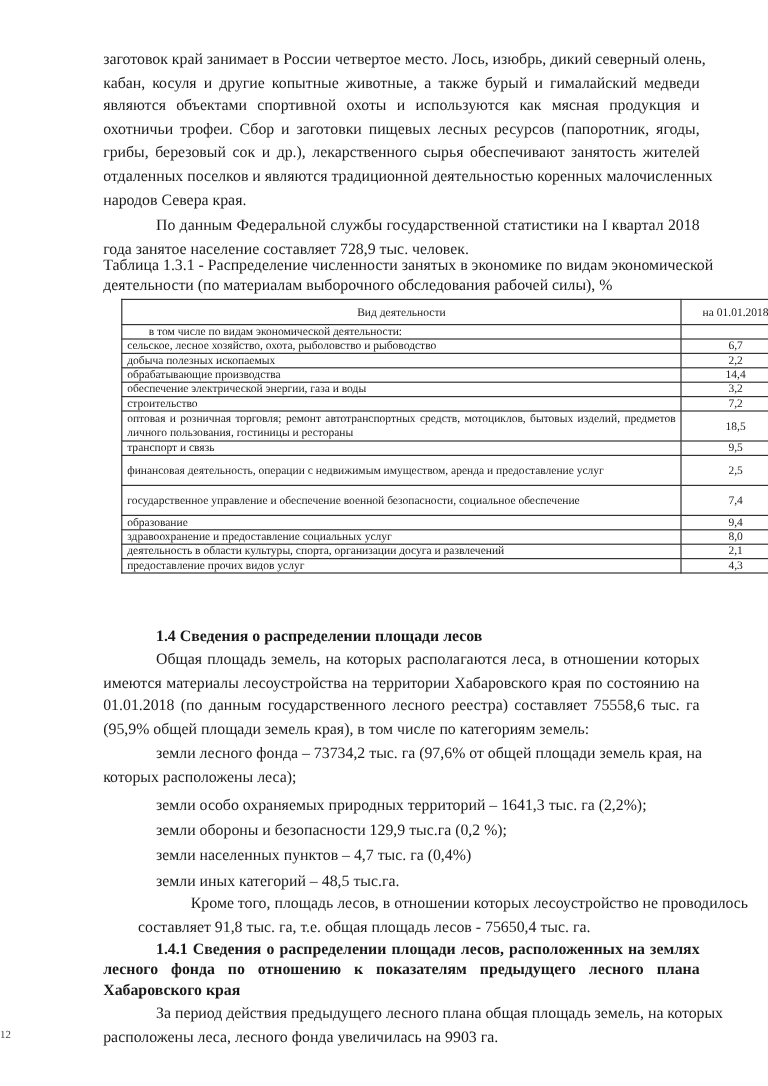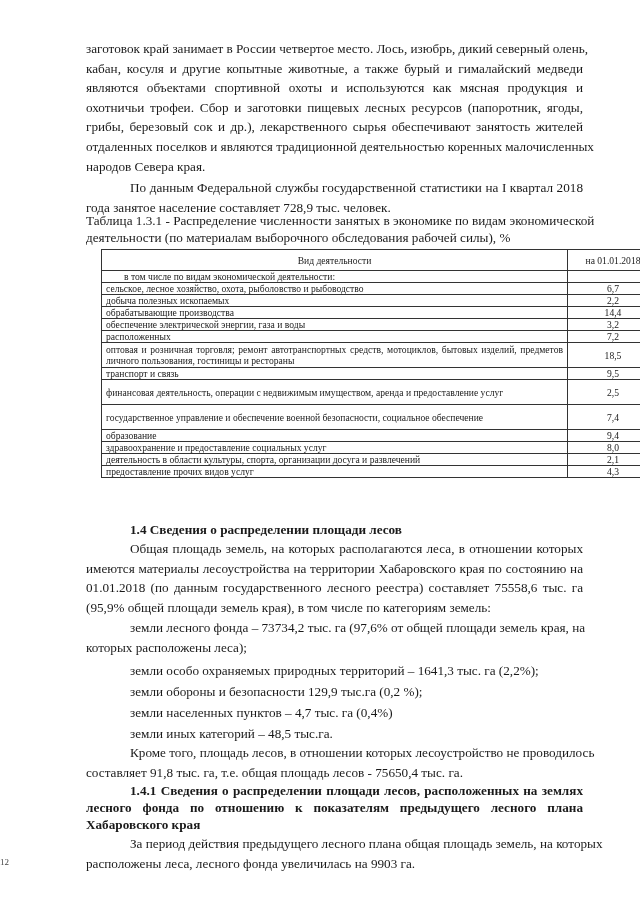--- a/index.html
+++ b/index.html
@@ -76,21 +76,21 @@
     </tr>
     <tr class="r1">
       <td>обрабатывающие производства</td>
       <td class="val">14,4</td>
     </tr>
     <tr class="r1">
       <td>обеспечение электрической энергии, газа и воды</td>
       <td class="val">3,2</td>
     </tr>
     <tr class="r1">
-      <td>расположенных</td>
+      <td>строительство</td>
       <td class="val">7,2</td>
     </tr>
     <tr class="r2">
       <td style="text-align:justify;margin-left:12px;">оптовая и розничная торговля; ремонт автотранспортных средств, мотоциклов, бытовых изделий, предметов личного пользования, гостиницы и рестораны</td>
       <td class="val">18,5</td>
     </tr>
     <tr class="r1">
       <td>транспорт и связь</td>
       <td class="val">9,5</td>
     </tr>
@@ -135,21 +135,21 @@
     <span class="line last">которых расположены леса);</span>
   </div>
 
   <div class="txt" style="top:660px;">
     <span class="line last" style="padding-left:44px; line-height:21px;">земли особо охраняемых природных территорий – 1641,3 тыс. га (2,2%);</span>
     <span class="line last" style="padding-left:44px; line-height:21px;">земли обороны и безопасности 129,9 тыс.га (0,2 %);</span>
     <span class="line last" style="padding-left:44px; line-height:21px;">земли населенных пунктов – 4,7 тыс. га (0,4%)</span>
     <span class="line last" style="padding-left:44px; line-height:21px;">земли иных категорий – 48,5 тыс.га.</span>
   </div>
 
-  <div class="txt" style="top:743px;">
+  <div class="txt" style="top:743px;margin-left:29px;">
     <span class="line" style="padding-left:44px;">Кроме того, площадь лесов, в отношении которых лесоустройство не проводилось</span>
     <span class="line last">составляет 91,8 тыс. га, т.е. общая площадь лесов - 75650,4 тыс. га.</span>
   </div>
 
   <div class="txt heading" style="top:782px; line-height:17px;">
     <span class="line" style="padding-left:44px;">1.4.1 Сведения о распределении площади лесов, расположенных на землях</span>
     <span class="line">лесного фонда по отношению к показателям предыдущего лесного плана</span>
     <span class="line last">Хабаровского края</span>
   </div>
 

